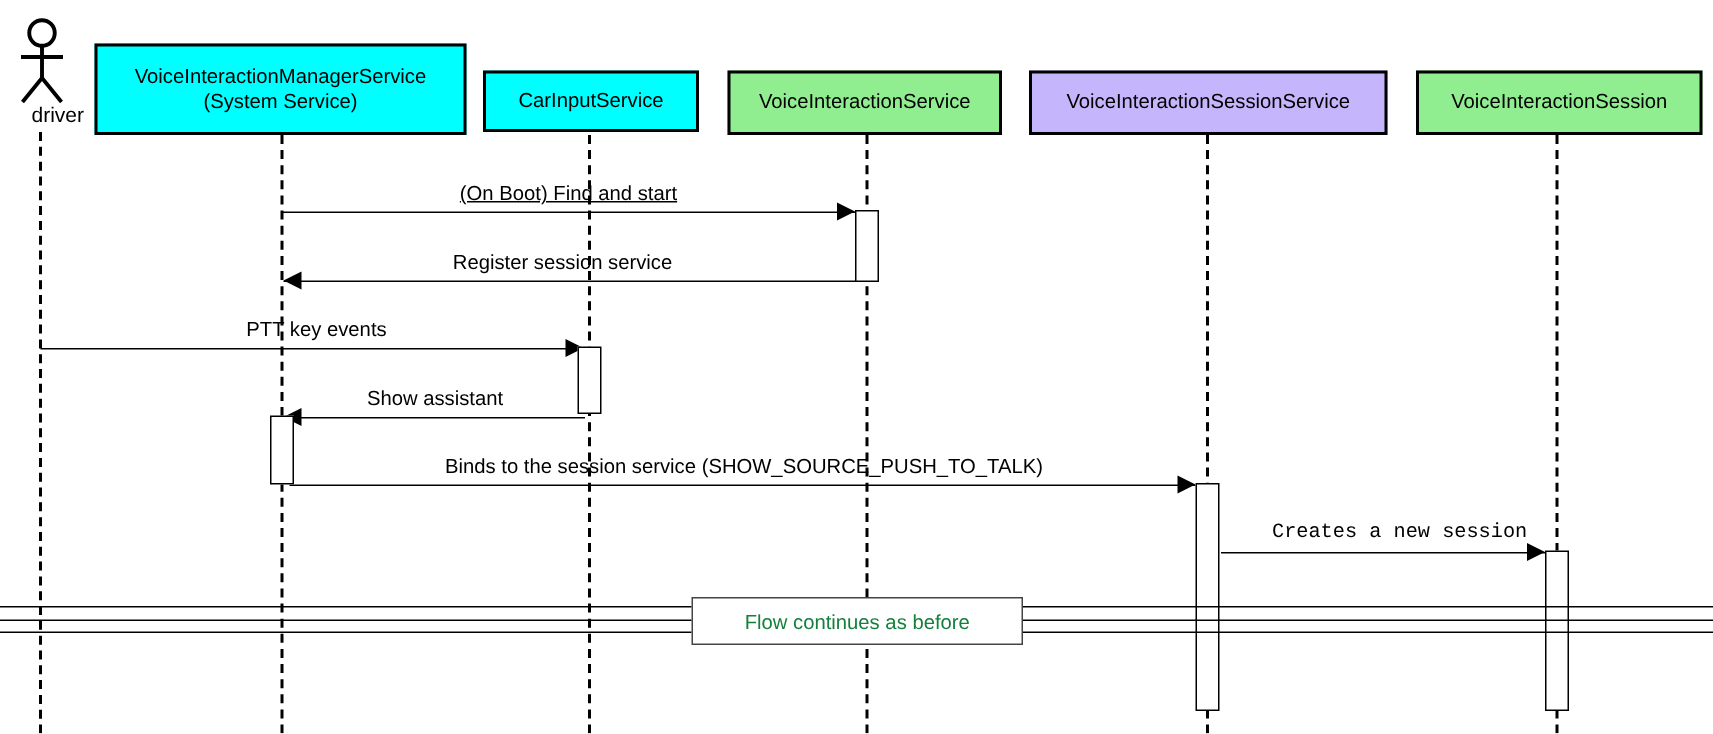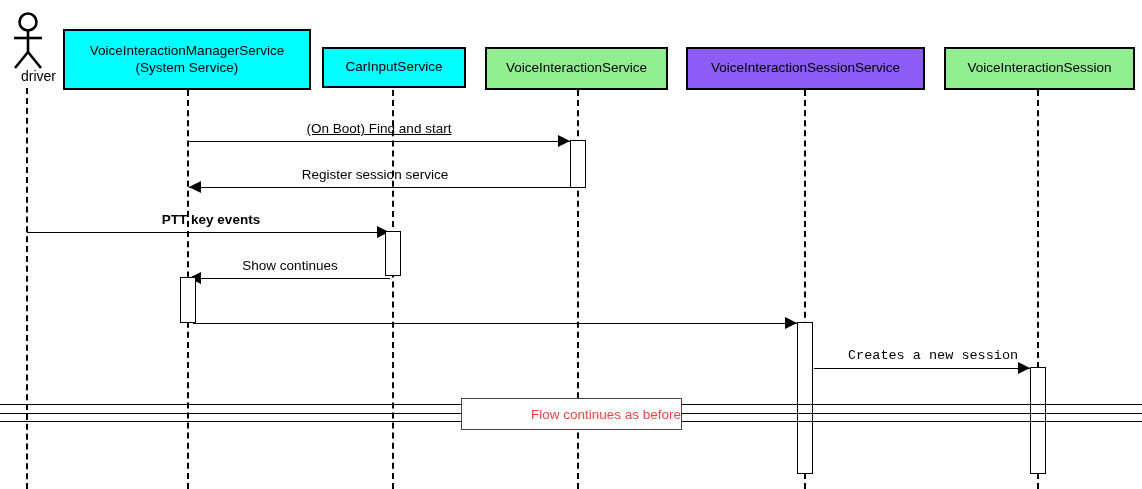--- a/index.html
+++ b/index.html
@@ -75,23 +75,23 @@
     position:absolute;
     left:0;
     height:0;
     border-top:1.8px solid #000000;
   }
   .divider-box{
     position:absolute;
     box-sizing:border-box;
     border:1.6px solid #444444;
     background:#ffffff;
-    display:flex;align-items:center;justify-content:flex-end;
+    display:flex;align-items:center;justify-content:center;
     font-size:13.5px;
-    color:#ef4444;
+    color:#15803d;
     white-space:nowrap;
   }
 </style>
 </head>
 <body>
 
 <div id="canvas">
 
   <div class="actor" style="left:9px;top:12px;">
     <svg width="38" height="58" viewBox="0 0 38 58">
@@ -117,46 +117,47 @@
   <div class="participant" style="left:322px;top:47px;width:144px;height:41px;background:#00ffff;">
     <span>CarInputService</span>
   </div>
   <div class="lifeline" style="left:392px;top:90px;height:399px;"></div>
 
   <div class="participant" style="left:485px;top:47px;width:183px;height:43px;background:#90ee90;">
     <span>VoiceInteractionService</span>
   </div>
   <div class="lifeline" style="left:577px;top:90px;height:399px;"></div>
 
-  <div class="participant" style="left:686px;top:47px;width:239px;height:43px;background:#8b5cf6;">
+  <div class="participant" style="left:686px;top:47px;width:239px;height:43px;background:#c4b5fd;">
     <span>VoiceInteractionSessionService</span>
   </div>
   <div class="lifeline" style="left:804px;top:90px;height:399px;"></div>
 
   <div class="participant" style="left:944px;top:47px;width:191px;height:43px;background:#90ee90;">
     <span>VoiceInteractionSession</span>
   </div>
   <div class="lifeline" style="left:1037px;top:90px;height:399px;"></div>
 
   <div class="msg-label" style="left:229px;top:121px;width:300px;text-decoration:underline;">(On Boot) Find and start</div>
   <div class="msg-line" style="left:188px;top:141px;width:382px;"></div>
   <div class="arrowhead right" style="left:558px;top:135px;"></div>
 
   <div class="msg-label" style="left:225px;top:167px;width:300px;">Register session service</div>
   <div class="msg-line" style="left:189px;top:187px;width:382px;"></div>
   <div class="arrowhead left" style="left:189px;top:181px;"></div>
 
-  <div class="msg-label" style="left:111px;top:212px;width:200px;font-weight:bold;">PTT key events</div>
+  <div class="msg-label" style="left:111px;top:212px;width:200px;">PTT key events</div>
   <div class="msg-line" style="left:27px;top:232px;width:362px;"></div>
   <div class="arrowhead right" style="left:377px;top:226px;"></div>
 
-  <div class="msg-label" style="left:190px;top:258px;width:200px;">Show continues</div>
+  <div class="msg-label" style="left:190px;top:258px;width:200px;">Show assistant</div>
   <div class="msg-line" style="left:189px;top:278px;width:201px;"></div>
   <div class="arrowhead left" style="left:189px;top:272px;"></div>
 
+  <div class="msg-label" style="left:276px;top:303px;width:440px;">Binds to the session service (SHOW_SOURCE_PUSH_TO_TALK)</div>
   <div class="msg-line" style="left:193px;top:323px;width:604px;"></div>
   <div class="arrowhead right" style="left:785px;top:317px;"></div>
 
   <div class="msg-label" style="left:848px;top:348px;width:150px;font-family:Liberation Mono, monospace;">Creates a new session</div>
   <div class="msg-line" style="left:814px;top:368px;width:216px;"></div>
   <div class="arrowhead right" style="left:1018px;top:362px;"></div>
 
   <div class="activation" style="left:570px;top:140px;height:48px;"></div>
   <div class="activation" style="left:385px;top:231px;height:45px;"></div>
   <div class="activation" style="left:180px;top:277px;height:46px;"></div>

